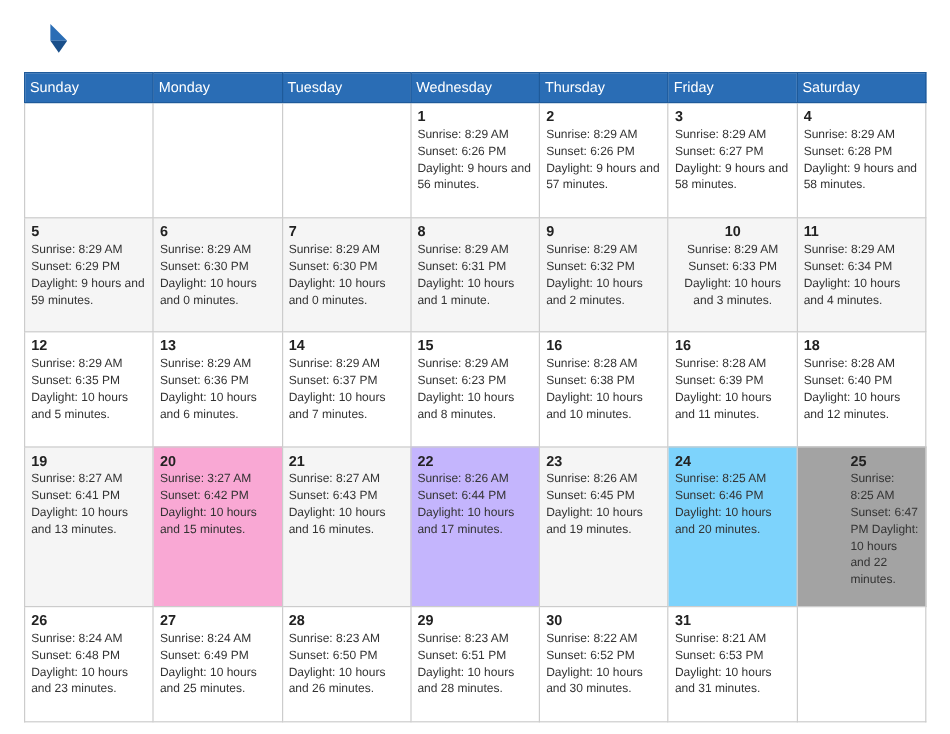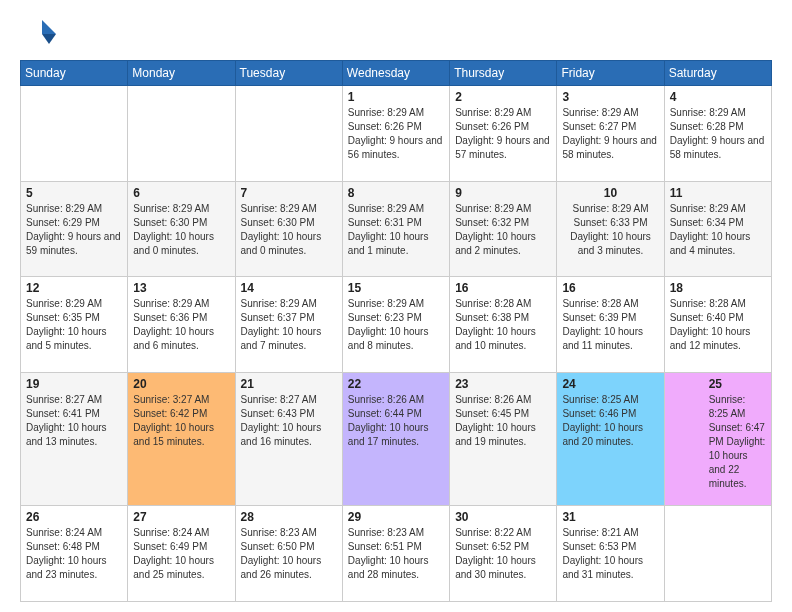--- a/index.html
+++ b/index.html
@@ -275,21 +275,21 @@
           </td>
         </tr>
         <tr>
           <td style="background: rgb(245, 245, 245); margin-top: 44px;">
             <span class="day-num">19</span>
             <div class="day-info">Sunrise: 8:27 AM
 Sunset: 6:41 PM
 Daylight: 10 hours
 and 13 minutes.</div>
           </td>
-          <td style="background: #fdba74;">
+          <td style="background: #f9a8d4;">
             <span class="day-num">20</span>
             <div class="day-info">Sunrise: 3:27 AM
 Sunset: 6:42 PM
 Daylight: 10 hours
 and 15 minutes.</div>
           </td>
           <td style="background: rgb(245, 245, 245);">
             <span class="day-num">21</span>
             <div class="day-info">Sunrise: 8:27 AM
 Sunset: 6:43 PM
@@ -310,21 +310,21 @@
 Daylight: 10 hours
 and 19 minutes.</div>
           </td>
           <td style="background: #7dd3fc;">
             <span class="day-num">24</span>
             <div class="day-info">Sunrise: 8:25 AM
 Sunset: 6:46 PM
 Daylight: 10 hours
 and 20 minutes.</div>
           </td>
-          <td style="background: #f0abfc; padding-left: 44px;">
+          <td style="background: #a3a3a3; padding-left: 44px;">
             <span class="day-num">25</span>
             <div class="day-info">Sunrise: 8:25 AM
 Sunset: 6:47 PM
 Daylight: 10 hours
 and 22 minutes.</div>
           </td>
         </tr>
         <tr>
           <td>
             <span class="day-num">26</span>

